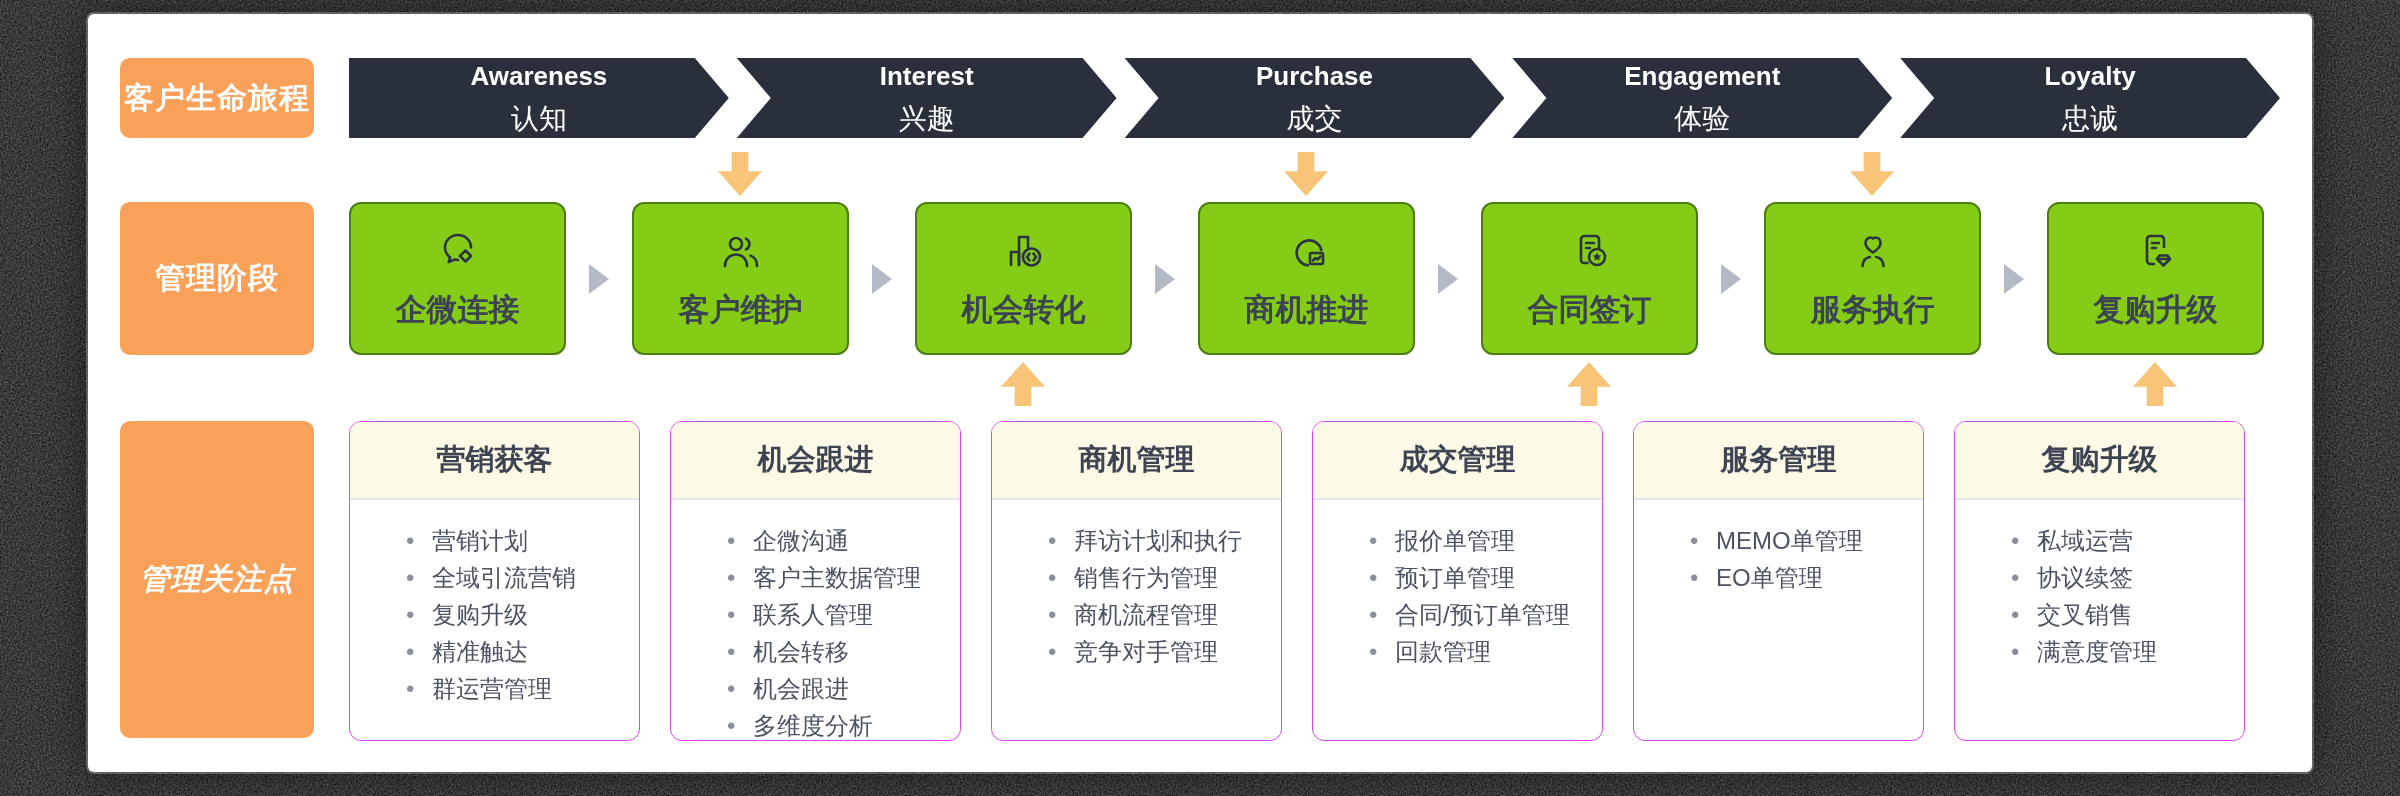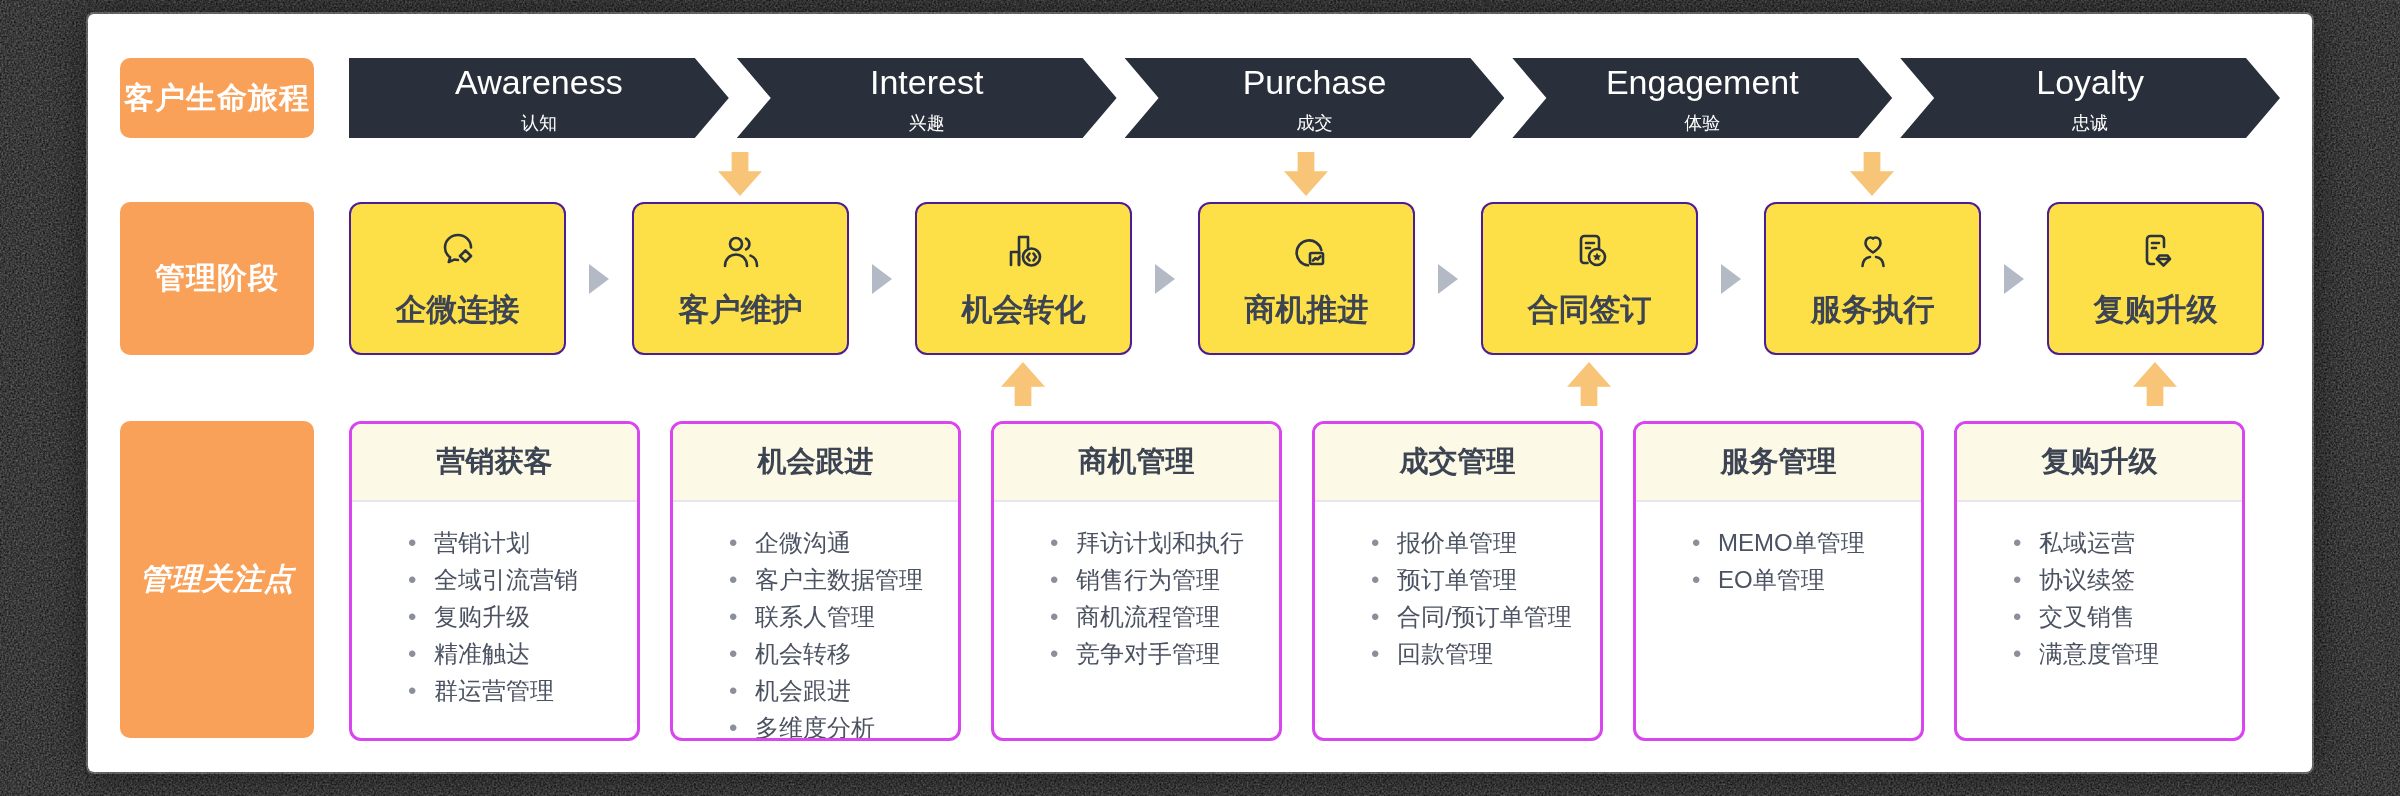--- a/index.html
+++ b/index.html
@@ -11,38 +11,38 @@
   .rowlabel{position:absolute;background:#F9A159;border-radius:10px;color:#fff;font-weight:700;font-size:30px;display:flex;align-items:center;justify-content:center;letter-spacing:1px;}
   .label-journey{left:32px;top:44px;width:194px;height:80px;}
   .label-stage{left:32px;top:188px;width:194px;height:153px;}
   .label-focus{left:32px;top:407px;width:194px;height:317px;font-style:italic;}
 
   
   .journey{position:absolute;left:261px;top:44px;width:1931px;height:80px;display:flex;gap:8px;}
   .jarrow{flex:1;background:#2A303B;color:#fff;display:flex;flex-direction:column;align-items:center;justify-content:center;line-height:1.2;
     clip-path:polygon(0 0,calc(100% - 34px) 0,100% 50%,calc(100% - 34px) 100%,0 100%,34px 50%);}
   .jarrow.first{clip-path:polygon(0 0,calc(100% - 34px) 0,100% 50%,calc(100% - 34px) 100%,0 100%);}
-  .jarrow .en{font-size:34px;font-weight:400;}
-  .jarrow .zh{font-size:18px;margin-top:10px;}
-
-  
-  .stagecard{position:absolute;top:188px;width:217px;height:153px;background:#fde047;border:2px solid #4c1d95;border-radius:12px;box-sizing:border-box;
+  .jarrow .en{font-size:26px;font-weight:700;}
+  .jarrow .zh{font-size:28px;margin-top:10px;}
+
+  
+  .stagecard{position:absolute;top:188px;width:217px;height:153px;background:#84cc16;border:2px solid #4d7c0f;border-radius:12px;box-sizing:border-box;
     display:flex;flex-direction:column;align-items:center;justify-content:center;gap:14px;text-align:center;}
   .stagecard .slabel{font-size:31px;font-weight:600;color:#3C4352;}
   .icon-svg{width:48px;height:48px;stroke:#2B3240;fill:none;stroke-width:2.6;stroke-linecap:round;stroke-linejoin:round;}
 
   .sep{position:absolute;top:250px;width:20px;height:30px;background:#B3BAC5;clip-path:polygon(0 0,100% 50%,0 100%);}
 
   
   .flow{position:absolute;width:44px;height:44px;background:#F8C477;}
   .flow.down{clip-path:polygon(31% 0,69% 0,69% 44%,100% 44%,50% 100%,0 44%,31% 44%);top:138px;}
   .flow.up{clip-path:polygon(50% 0,100% 56%,69% 56%,69% 100%,31% 100%,31% 56%,0 56%);top:348px;}
 
   
-  .focuscard{position:absolute;top:407px;width:291px;height:320px;background:#fff;border:3px solid #d946ef;border-radius:12px;box-sizing:border-box;overflow:hidden;display:flex;flex-direction:column;}
+  .focuscard{position:absolute;top:407px;width:291px;height:320px;background:#fff;border:1px solid #d946ef;border-radius:12px;box-sizing:border-box;overflow:hidden;display:flex;flex-direction:column;}
   .focuscard .fhead{height:76px;flex:0 0 76px;background:#FCFAE6;border-bottom:2px solid #E6E7EC;display:flex;align-items:center;justify-content:center;font-size:29px;font-weight:700;color:#3C4352;}
   .focuscard ul{list-style:none;margin:0;padding:22px 10px 0 56px;}
   .focuscard li{font-size:24px;line-height:37px;color:#4B5261;position:relative;padding-left:26px;}
   .focuscard li::before{content:"•";position:absolute;left:0;top:0;color:#8A8F99;font-size:24px;}
 </style>
 </head>
 <body>
 
 <div class="stage">
 

